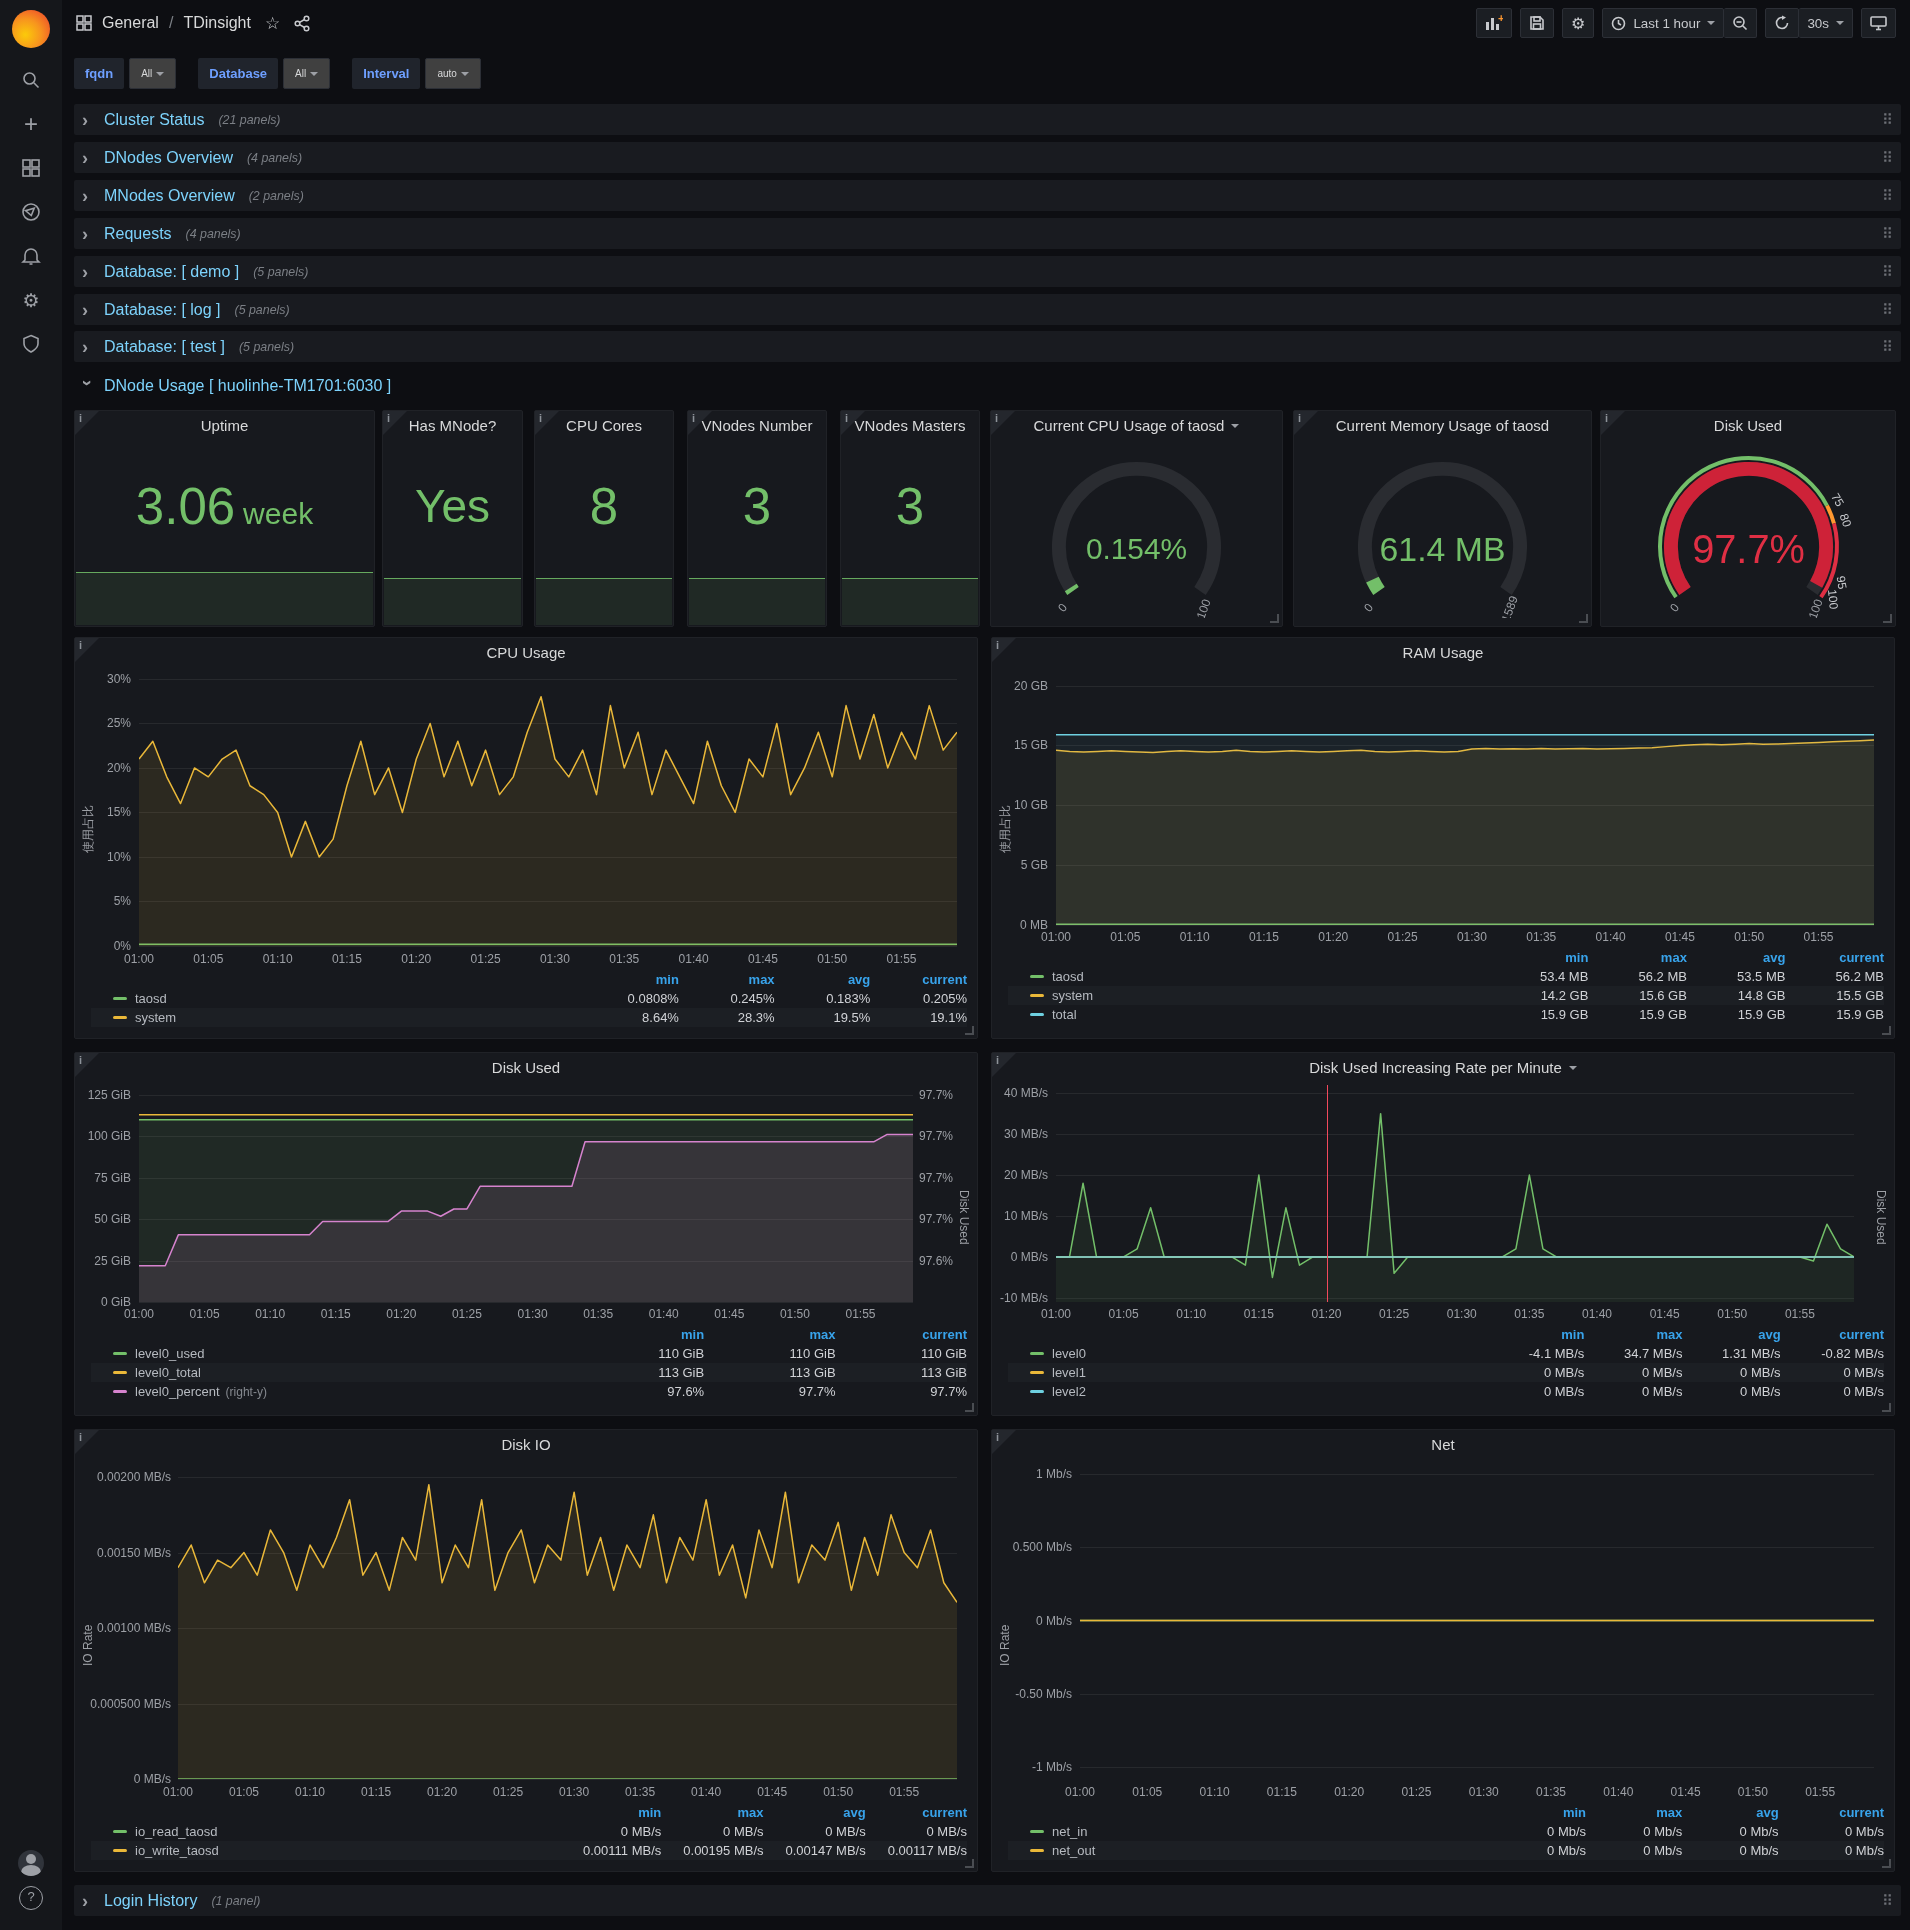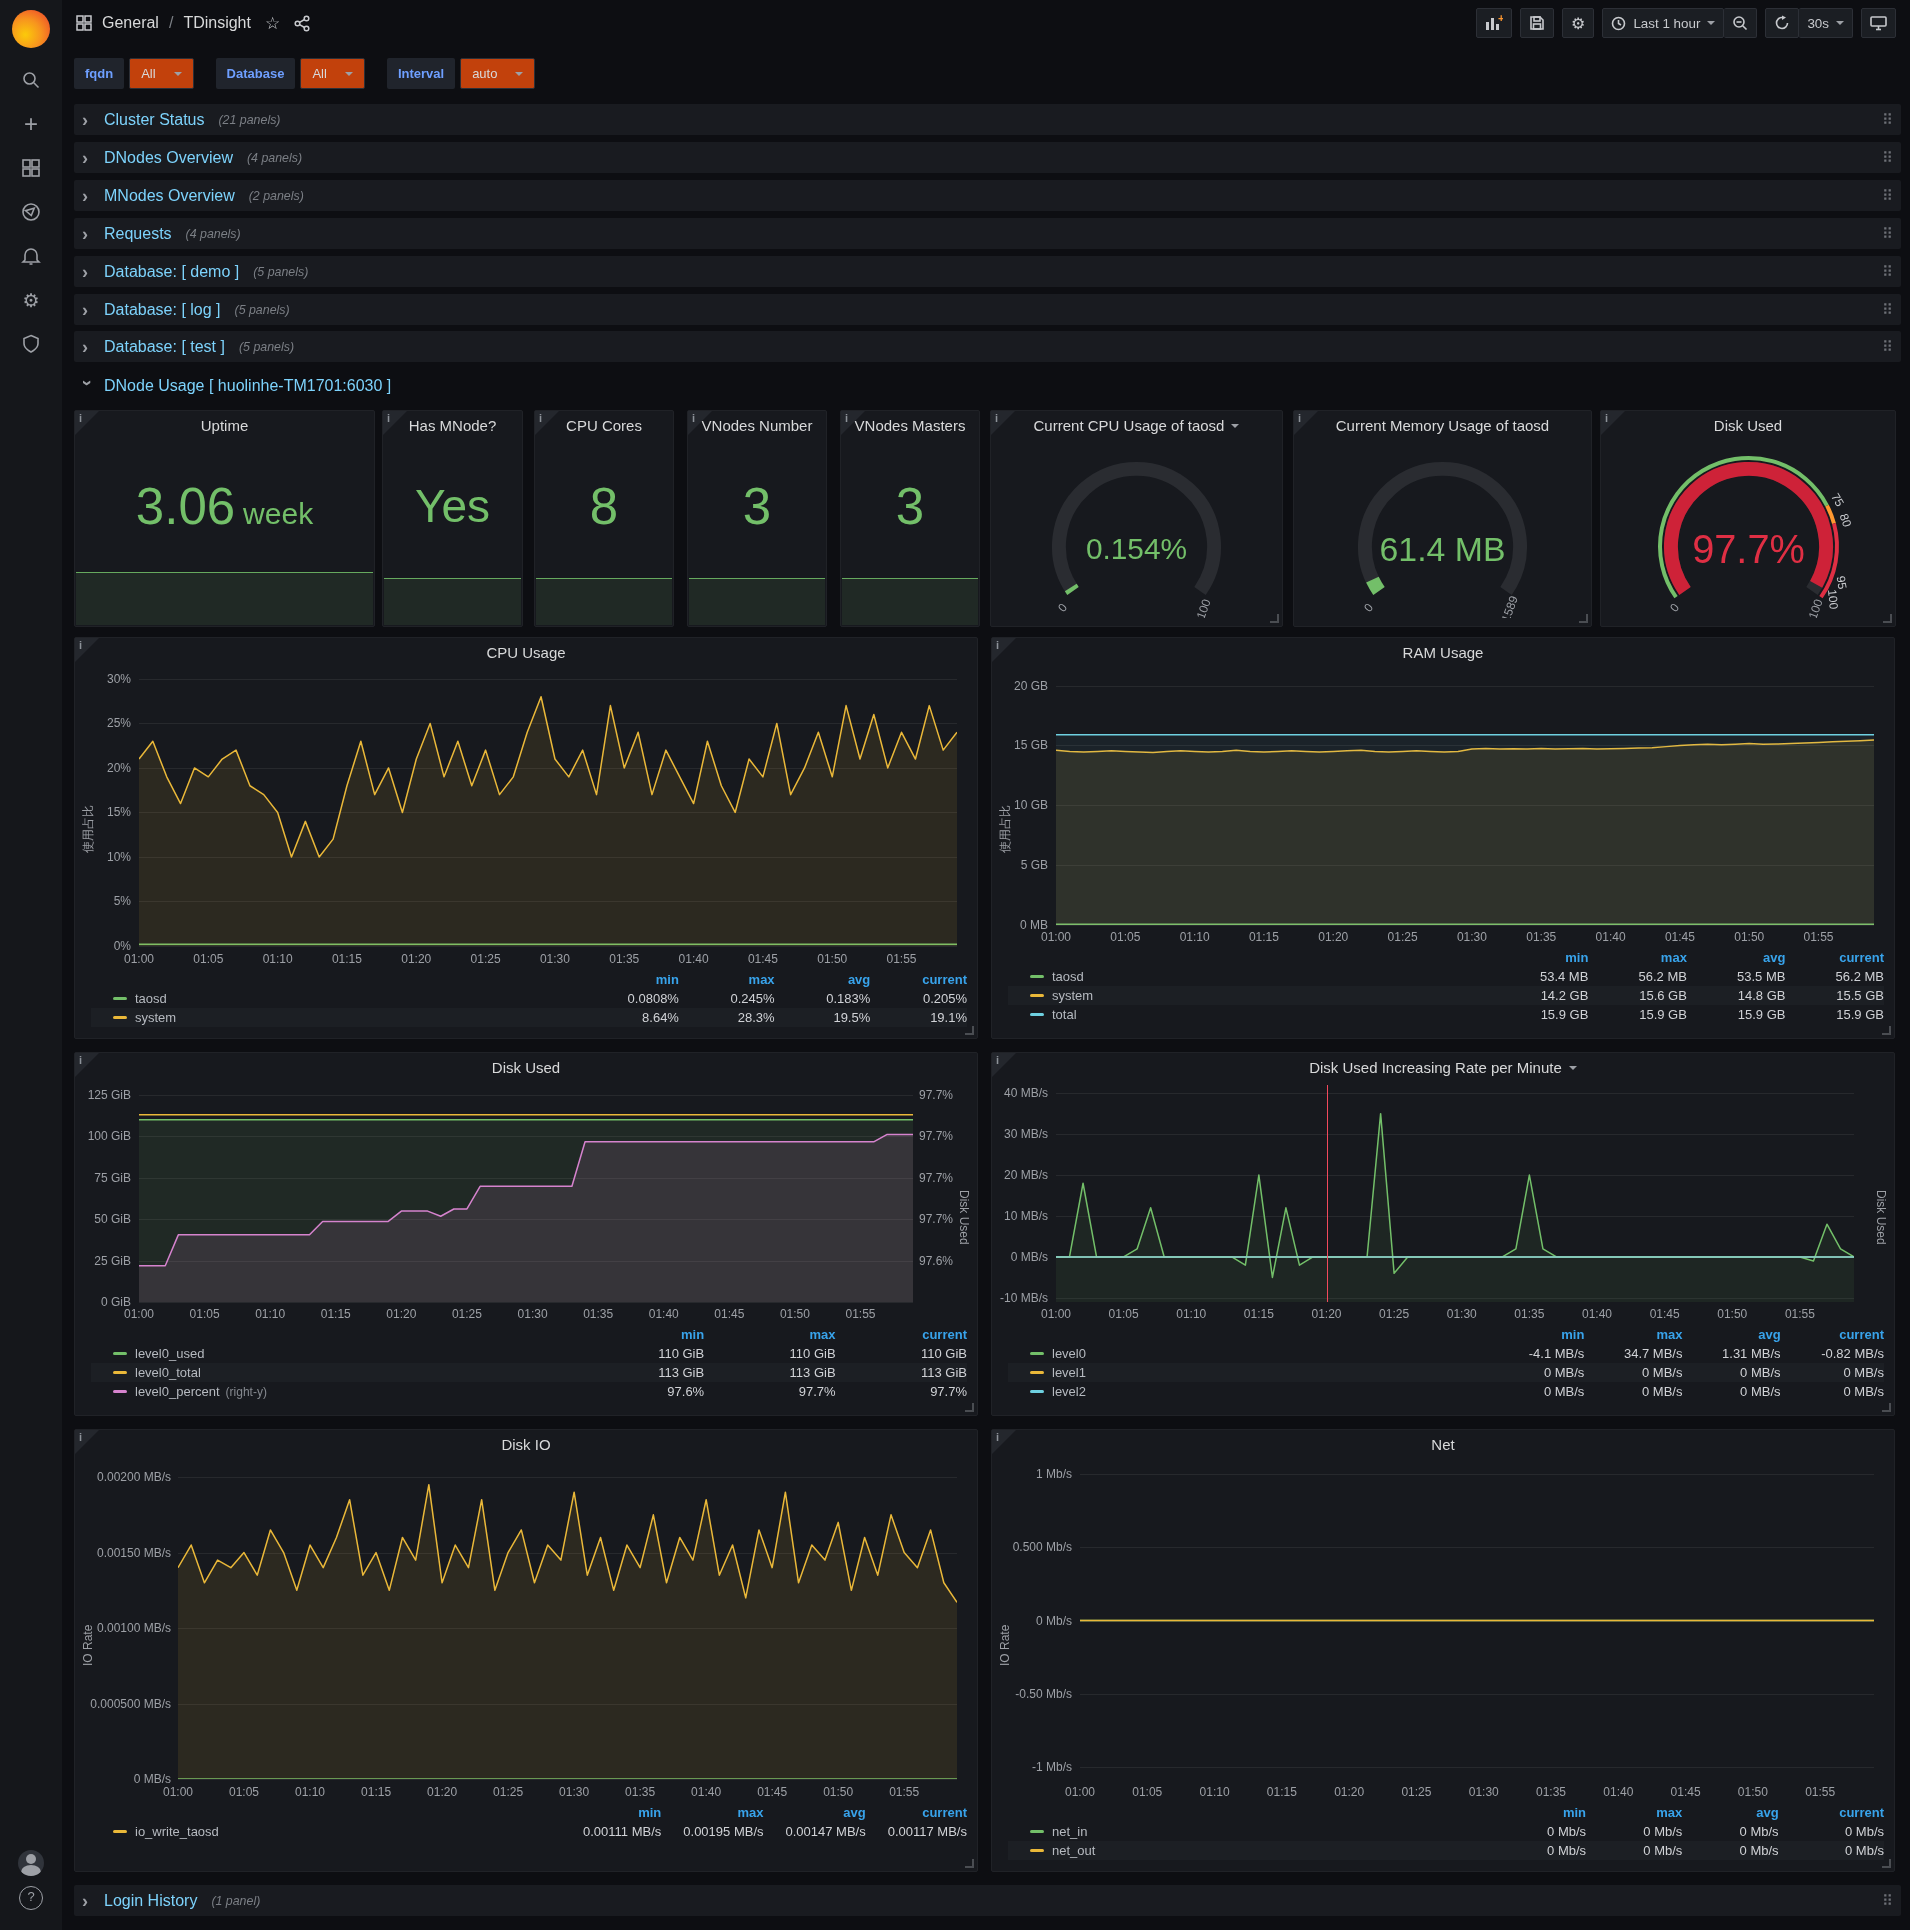--- a/index.html
+++ b/index.html
@@ -27,22 +27,22 @@
   .nav-btn{height:30px;min-width:32px;padding:0 8px;background:#1b1e23;border:1px solid #2c2f36;border-radius:2px;
     display:flex;align-items:center;justify-content:center;gap:7px;color:#c7c9cd;font-size:13.4px;cursor:pointer;box-sizing:border-box}
   .nav-btn svg{stroke:#c7c9cd;fill:none;stroke-width:1.6}
   .btn-group{display:flex}
   .btn-group .nav-btn:not(:first-child){border-left:none}
   .caret{width:0;height:0;border-left:4px solid transparent;border-right:4px solid transparent;border-top:4px solid #9da0a6;display:inline-block}
   
   .vars{position:absolute;left:74px;top:58px;display:flex;gap:22px}
   .var-group{display:flex;gap:5px}
   .var-label{background:#20242c;color:#6e9fff;font-size:13px;font-weight:700;padding:8px 11px;border-radius:2px}
-  .var-value{background:#c2410c;border:1px solid #2c2f36;color:#d8d9da;font-size:13px;padding:7px 11px;border-radius:2px;
-    display:flex;align-items:center;gap:18px;cursor:pointer}
+  .var-value{background:#404040;border:1px solid #2c2f36;color:#d8d9da;font-size:10px;padding:7px 11px;border-radius:2px;
+    display:flex;align-items:center;gap:4px;cursor:pointer}
   
   .dash-row{position:absolute;left:74px;width:1827px;height:31px;background:#191b20;display:flex;align-items:center;
     gap:10px;padding:0 8px;box-sizing:border-box;cursor:pointer;border-radius:2px}
   .dash-row.expanded{background:transparent}
   .row-chev{color:#9da0a6;font-size:18px;font-weight:700;line-height:1;width:12px;display:inline-block}
   .row-chev.open{transform:rotate(90deg)}
   .row-title{font-size:16px;font-weight:500;color:#7dd3fc}
   .row-count{font-size:12.4px;font-style:italic;color:#7b7f85;margin-left:4px}
   .row-drag{margin-left:auto;color:#6e7177;font-size:15px;cursor:grab}
   
@@ -766,20 +766,27 @@
           <tr>
             <th class="n"></th>
             <th>min</th>
             <th>max</th>
             <th>avg</th>
             <th>current</th>
           </tr>
         </thead>
         <tbody>
           <tr>
+            <td class="n"><span class="sw" style="background: rgb(115, 191, 105);"></span>io_read_taosd</td>
+            <td>0 MB/s</td>
+            <td>0 MB/s</td>
+            <td>0 MB/s</td>
+            <td>0 MB/s</td>
+          </tr>
+          <tr>
             <td class="n"><span class="sw" style="background: rgb(234, 184, 57);"></span>io_write_taosd</td>
             <td>0.00111 MB/s</td>
             <td>0.00195 MB/s</td>
             <td>0.00147 MB/s</td>
             <td>0.00117 MB/s</td>
           </tr>
         </tbody>
       </table>
     </div>
   <div class="rsz"></div>

